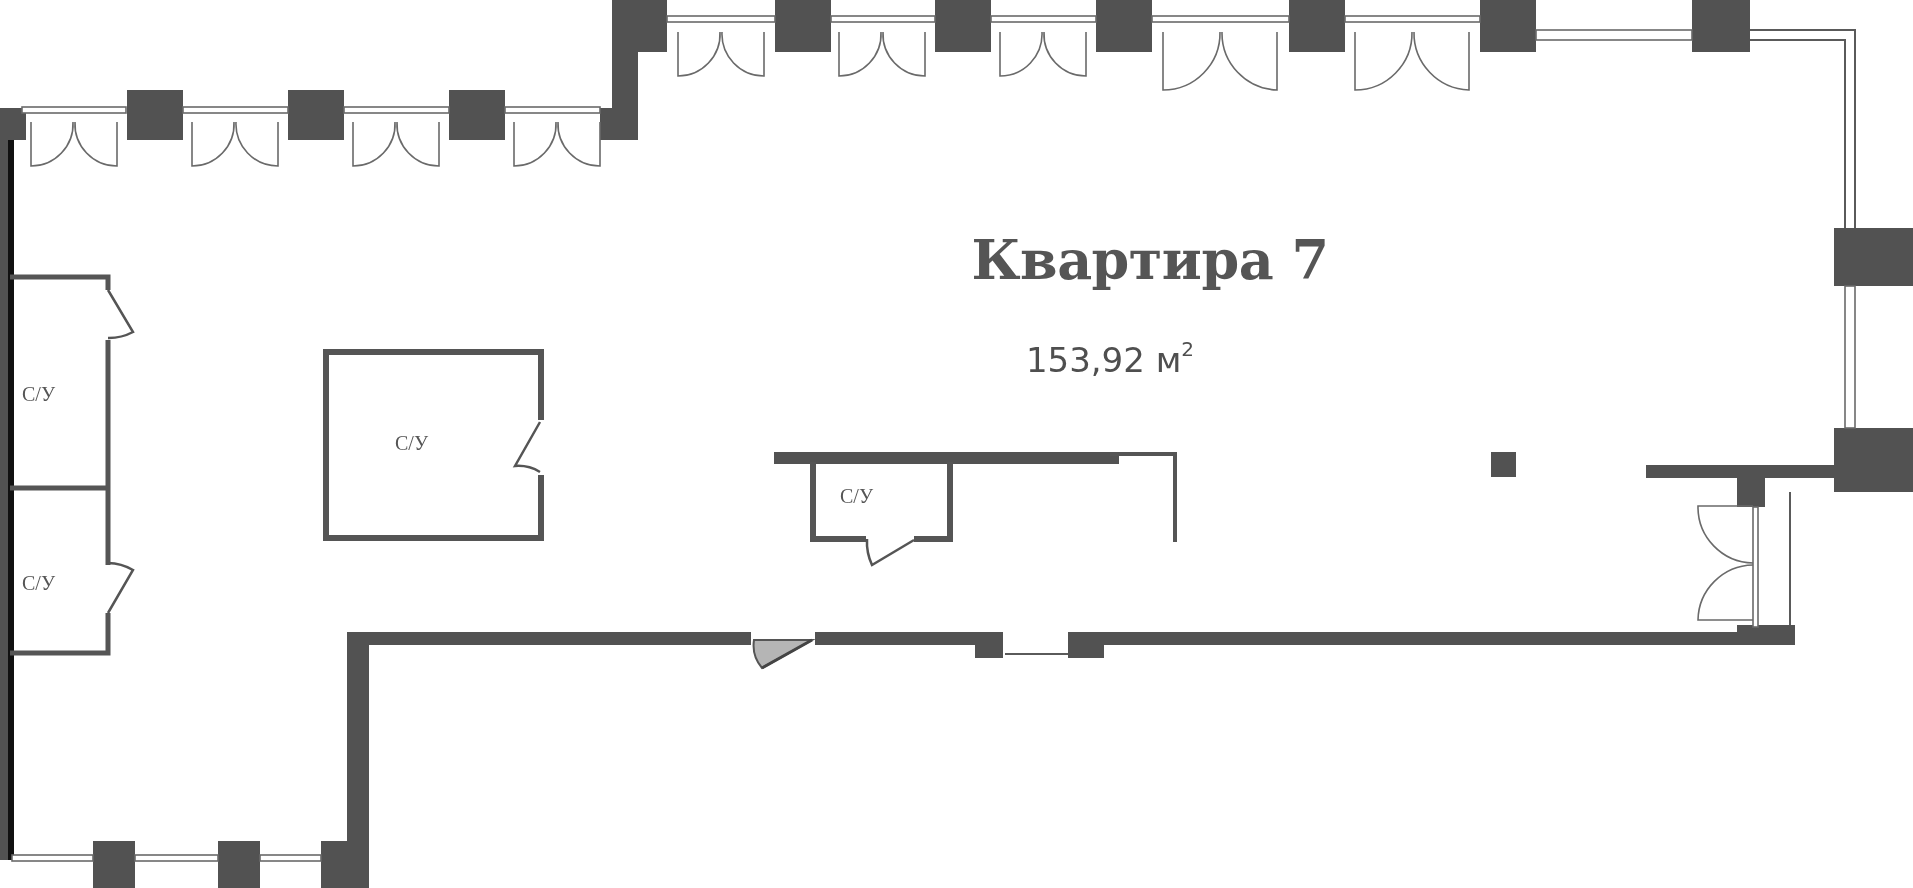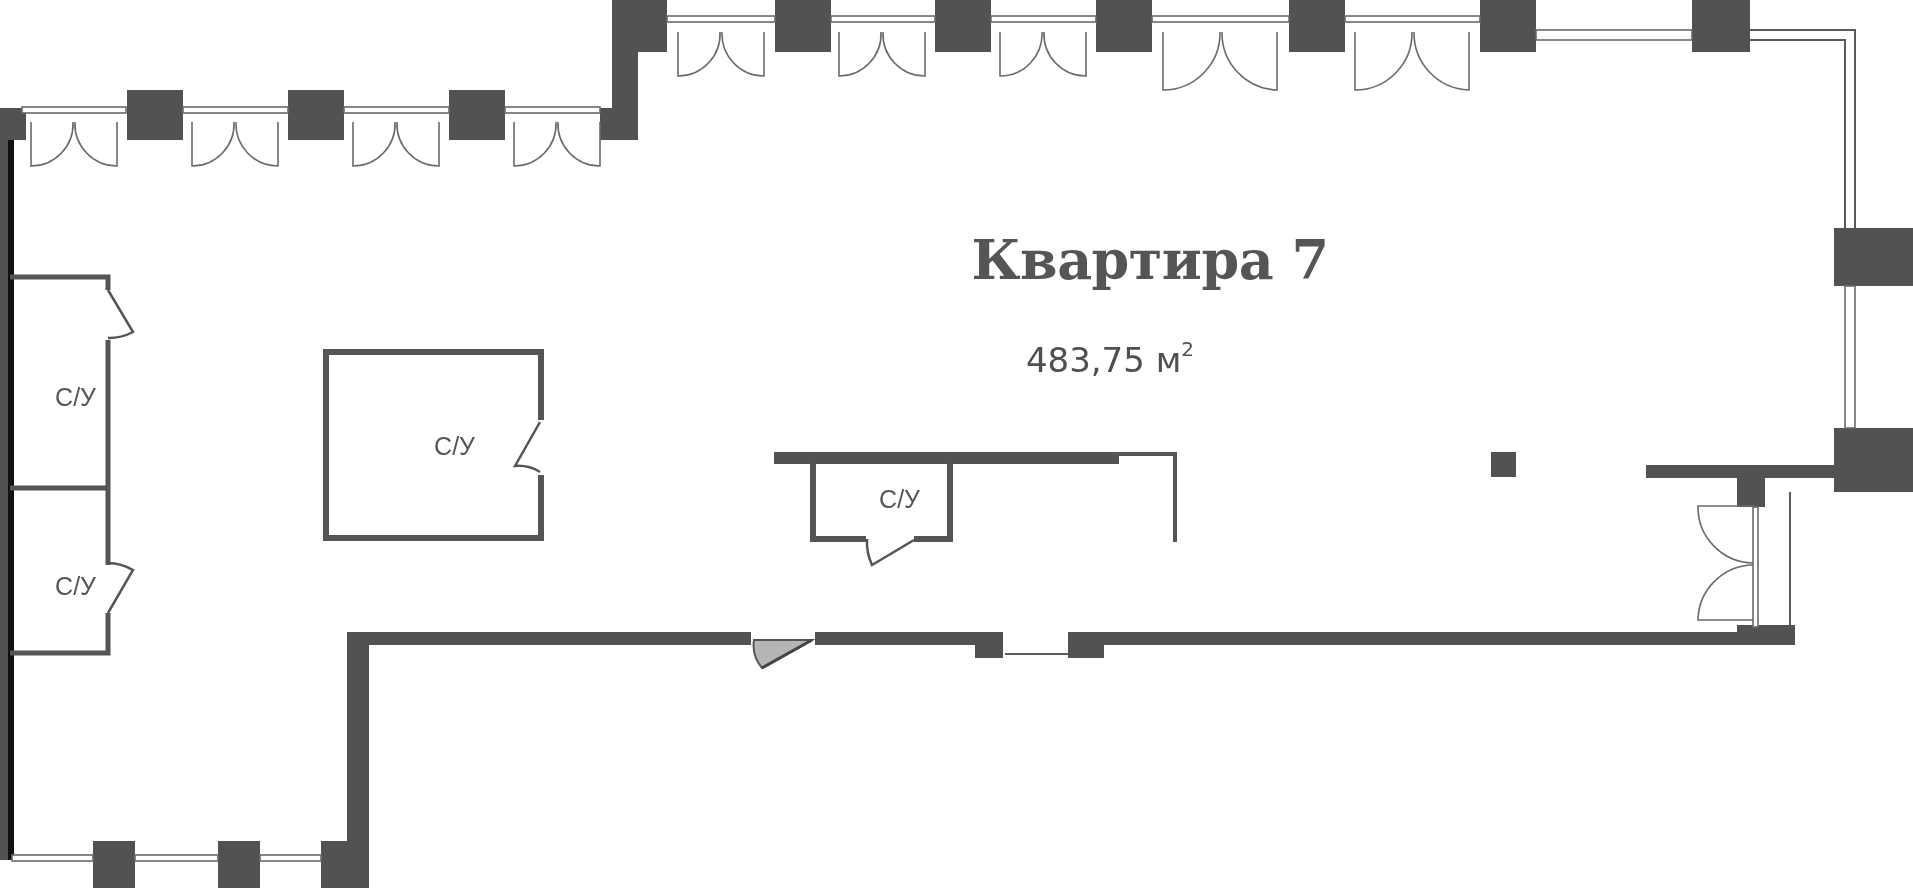--- a/index.html
+++ b/index.html
@@ -13,22 +13,22 @@
     position: absolute; left: 880px; top: 228px; width: 540px; text-align: center;
     font-family: "DejaVu Serif", "Liberation Serif", serif; font-weight: bold;
     font-size: 54px; color: #555555; letter-spacing: -0.5px;
   }
   .area {
     position: absolute; left: 980px; top: 340px; width: 260px; text-align: center;
     font-family: "DejaVu Sans", sans-serif; font-size: 34px; color: #4f4f4f;
   }
   .area sup { font-size: 20px; position: relative; top: -4px; }
   .room-label {
-    position: absolute; font-family: Liberation Sans, sans-serif; font-size: 25px;
-    color: #555555; text-align: right;
+    position: absolute; font-family: Liberation Serif, serif; font-size: 20px;
+    color: #555555; text-align: left;
   }
 </style>
 </head>
 <body>
 
 <svg id="plan" viewBox="0 0 1913 888" xmlns="http://www.w3.org/2000/svg">
 
   <g>
 
     <rect class="wall" x="0" y="108" width="10" height="752"></rect>
@@ -159,18 +159,18 @@
     <path class="door" style="stroke:#555;stroke-width:2.5" d="M867 539 A55 55 0 0 0 872 565 L914 540"></path>
 
     <rect class="wall" x="1491" y="452" width="25" height="25"></rect>
 
     <path fill="#b5b5b5" stroke="#555" stroke-width="2" d="M754 640 L812 640 L762 668 A35 35 0 0 1 754 640 Z"></path>
     <line x1="812" y1="640" x2="762" y2="668" stroke="#444" stroke-width="3"></line>
   </g>
 </svg>
 
 <div class="title">Квартира 7</div>
-<div class="area"><span>483,75 м</span><sup>2</sup></div>
+<div class="area"><span>153,92 м</span><sup>2</sup></div>
 
 <div class="room-label" style="left:22px; top:383px; width:74px;">С/У</div>
 <div class="room-label" style="left:22px; top:572px; width:74px;">С/У</div>
 <div class="room-label" style="left:395px; top:432px; width:80px;">С/У</div>
 <div class="room-label" style="left:840px; top:485px; width:80px;">С/У</div>
 
 </body></html>

